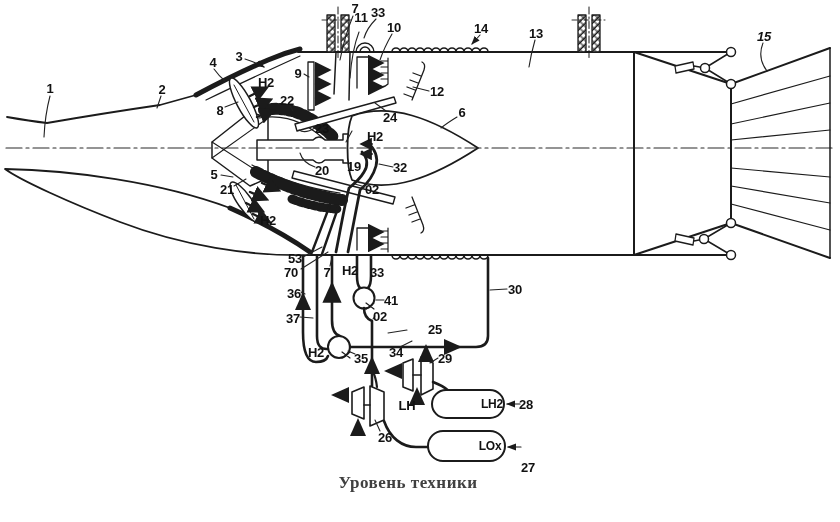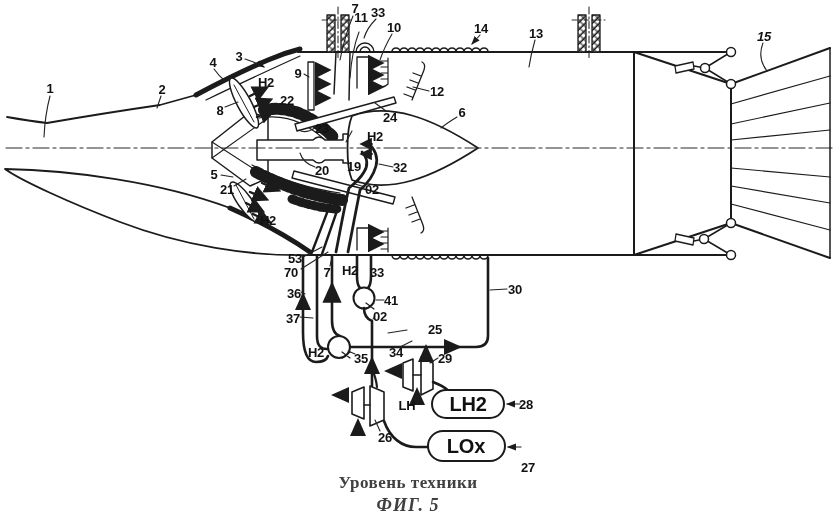--- a/index.html
+++ b/index.html
@@ -2,21 +2,21 @@
 <html><head>
 <meta charset="utf-8">
 <style>
   html,body{margin:0;padding:0;background:#ffffff;}
   .stage{position:relative;width:840px;height:522px;background:#ffffff;overflow:hidden;
          font-family:"Liberation Sans",sans-serif;}
   .stage svg{position:absolute;left:0;top:0;}
   .label-layer{position:absolute;left:0;top:0;width:100%;height:100%;pointer-events:none;}
   .ref{position:absolute;transform:translate(-50%,-50%);
        font:700 13px "Liberation Sans",sans-serif;color:#111;white-space:nowrap;letter-spacing:-0.2px;}
-  .ref.big{font-size:20px;}
+  .ref.big{font-size:12px;padding-left:48px;}
   .caption{position:absolute;left:0;top:473px;width:816px;text-align:center;color:#404040;}
   .caption .cap1{font:700 17px "Liberation Serif",serif;letter-spacing:0.5px;}
   .caption .cap2{font:italic 700 18px "Liberation Serif",serif;margin-top:2px;letter-spacing:1px;}
 </style>
 </head>
 <body>
 
 <div class="stage">
 
 <svg width="840" height="522" viewBox="0 0 840 522" stroke="#1b1b1b" fill="none" stroke-linecap="round" stroke-linejoin="round">
@@ -261,16 +261,15 @@
       <span class="ref" style="left: 407px; top: 405px;">LH</span>
       <span class="ref big" style="left: 468px; top: 404px;">LH2</span>
       <span class="ref" style="left: 526px; top: 404px;">28</span>
       <span class="ref" style="left: 385px; top: 437px;">26</span>
       <span class="ref big" style="left: 466px; top: 446px;">LOx</span>
       <span class="ref" style="left: 528px; top: 447px; margin-top: 20px;">27</span>
     </div>
 
 <div class="caption">
   <div class="cap1">Уровень техники</div>
-  <div class="cap2">ФИГ. 5</div>
 </div>
 
 </div>
 
 </body></html>

